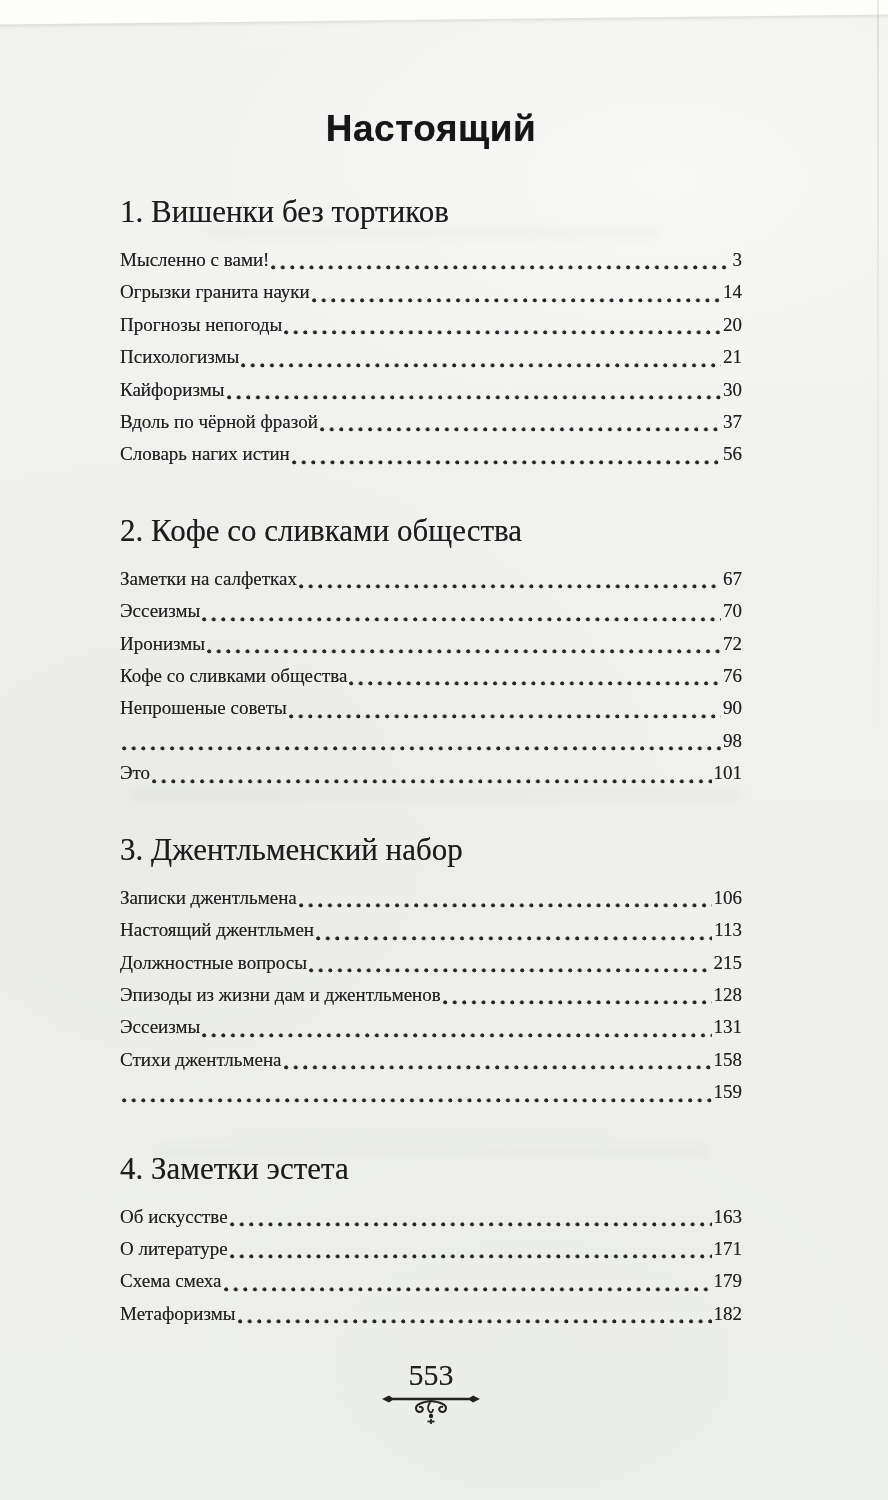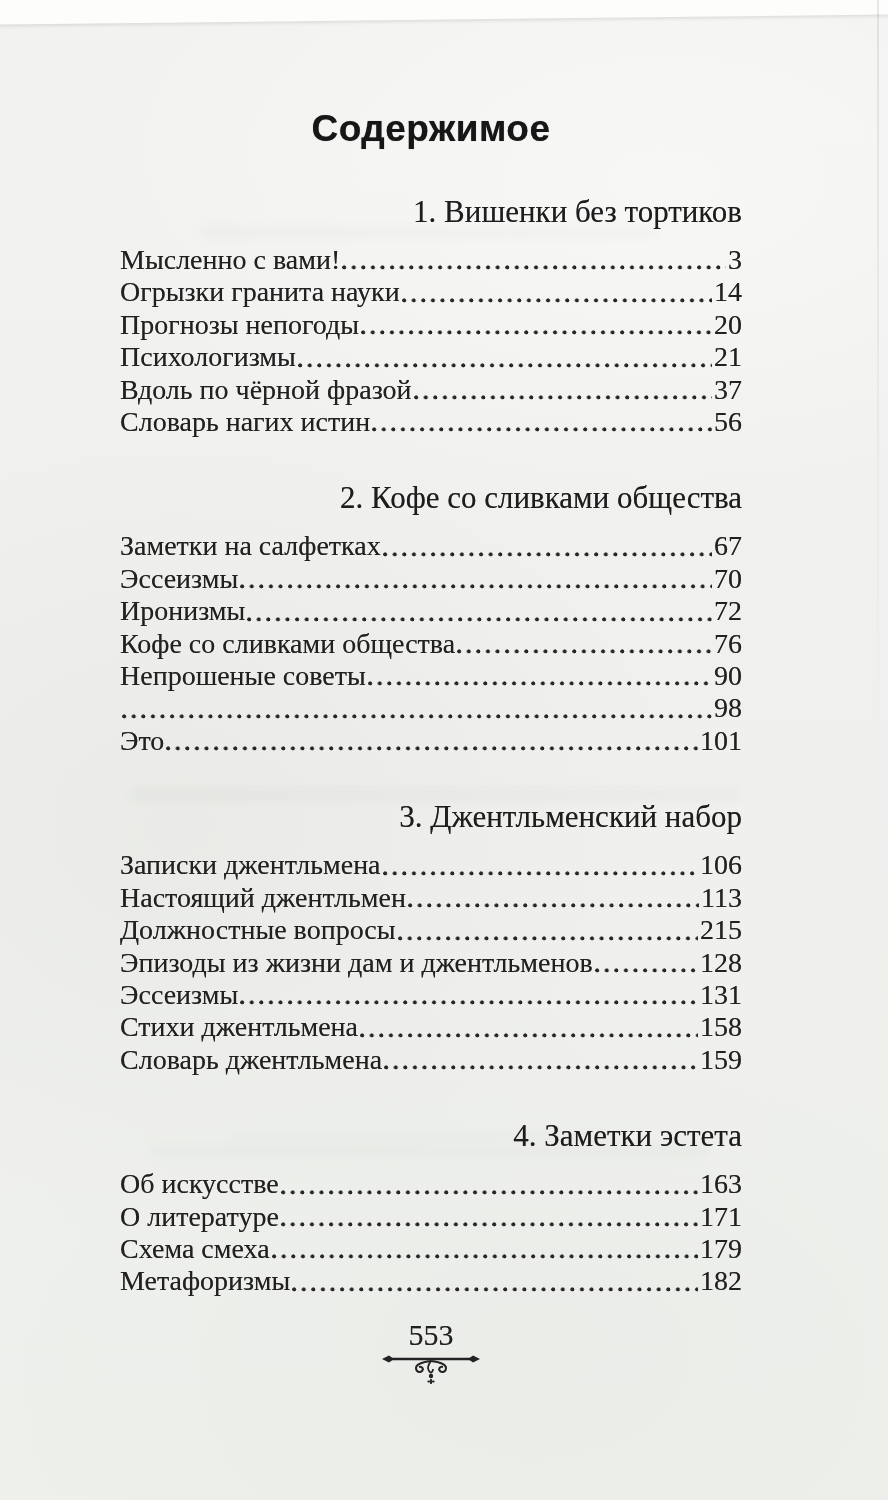--- a/index.html
+++ b/index.html
@@ -64,48 +64,48 @@
     text-align: center;
     letter-spacing: 0.5px;
     color: #161616;
     text-shadow: 0 0 0.7px rgba(22,22,22,0.65);
   }
   .section-heading {
     margin: 40px 0 12px 0;
     font-weight: 400;
     font-size: 31px;
     line-height: 40px;
-    text-align: right;
+    text-align: left;
     color: #1d1d1d;
     text-shadow: 0 0 0.6px rgba(29,29,29,0.6);
   }
   .entries { }
   .entry {
     display: flex;
     align-items: flex-end;
-    font-size: 28px;
+    font-size: 19px;
     line-height: 32.4px;
     color: #212121;
     text-shadow: 0 0 0.6px rgba(33,33,33,0.55);
     text-align: center;
   }
   .entry-label { white-space: nowrap; }
   .entry-dots {
     flex: 1;
     height: 5px;
     margin: 0 2px 6px 2px;
     background-image: radial-gradient(circle at 2.2px 2.4px, #262626 1.7px, rgba(0,0,0,0) 2.3px);
     background-size: 9.6px 5px;
     background-repeat: repeat-x;
     background-position: left center;
   }
   .entry-page { white-space: nowrap; }
 
   .folio {
-    margin-top: 20px;
+    margin-top: 28px;
     text-align: center;
     font-size: 30px;
     line-height: 34px;
     color: #212121;
     text-shadow: 0 0 0.6px rgba(33,33,33,0.55);
   }
   .ornament-wrap {
     text-align: center;
     margin-top: 0px;
   }
@@ -115,21 +115,21 @@
 
 <div class="page">
   <div class="scan-edge-top"></div>
   <div class="scan-edge-right"></div>
   <div class="smudge smudge-1"></div>
   <div class="smudge smudge-2"></div>
   <div class="smudge smudge-3"></div>
   <div class="smudge smudge-4"></div>
 
   <div class="content">
-    <h1 class="doc-title">Содержимое</h1>
+    <h1 class="doc-title">Настоящий</h1>
 
     <div>
     <section>
       <h2 class="section-heading">1. Вишенки без тортиков</h2>
       <div class="entries">
     <div class="entry">
       <span class="entry-label">Мысленно с вами!</span>
       <span class="entry-dots"></span>
       <span class="entry-page">3</span>
     </div>
@@ -145,20 +145,25 @@
       <span class="entry-dots"></span>
       <span class="entry-page">20</span>
     </div>
 
     <div class="entry">
       <span class="entry-label">Психологизмы</span>
       <span class="entry-dots"></span>
       <span class="entry-page">21</span>
     </div>
 
+    <div class="entry">
+      <span class="entry-label">Кайфоризмы</span>
+      <span class="entry-dots"></span>
+      <span class="entry-page">30</span>
+    </div>
 
     <div class="entry">
       <span class="entry-label">Вдоль по чёрной фразой</span>
       <span class="entry-dots"></span>
       <span class="entry-page">37</span>
     </div>
 
     <div class="entry">
       <span class="entry-label">Словарь нагих истин</span>
       <span class="entry-dots"></span>
@@ -247,21 +252,20 @@
     </div>
 
 
     <div class="entry">
       <span class="entry-label">Стихи джентльмена</span>
       <span class="entry-dots"></span>
       <span class="entry-page">158</span>
     </div>
 
     <div class="entry">
-      <span class="entry-label">Словарь джентльмена</span>
       <span class="entry-dots"></span>
       <span class="entry-page">159</span>
     </div>
   </div>
     </section>
 
     <section>
       <h2 class="section-heading">4. Заметки эстета</h2>
       <div class="entries">
     <div class="entry">

